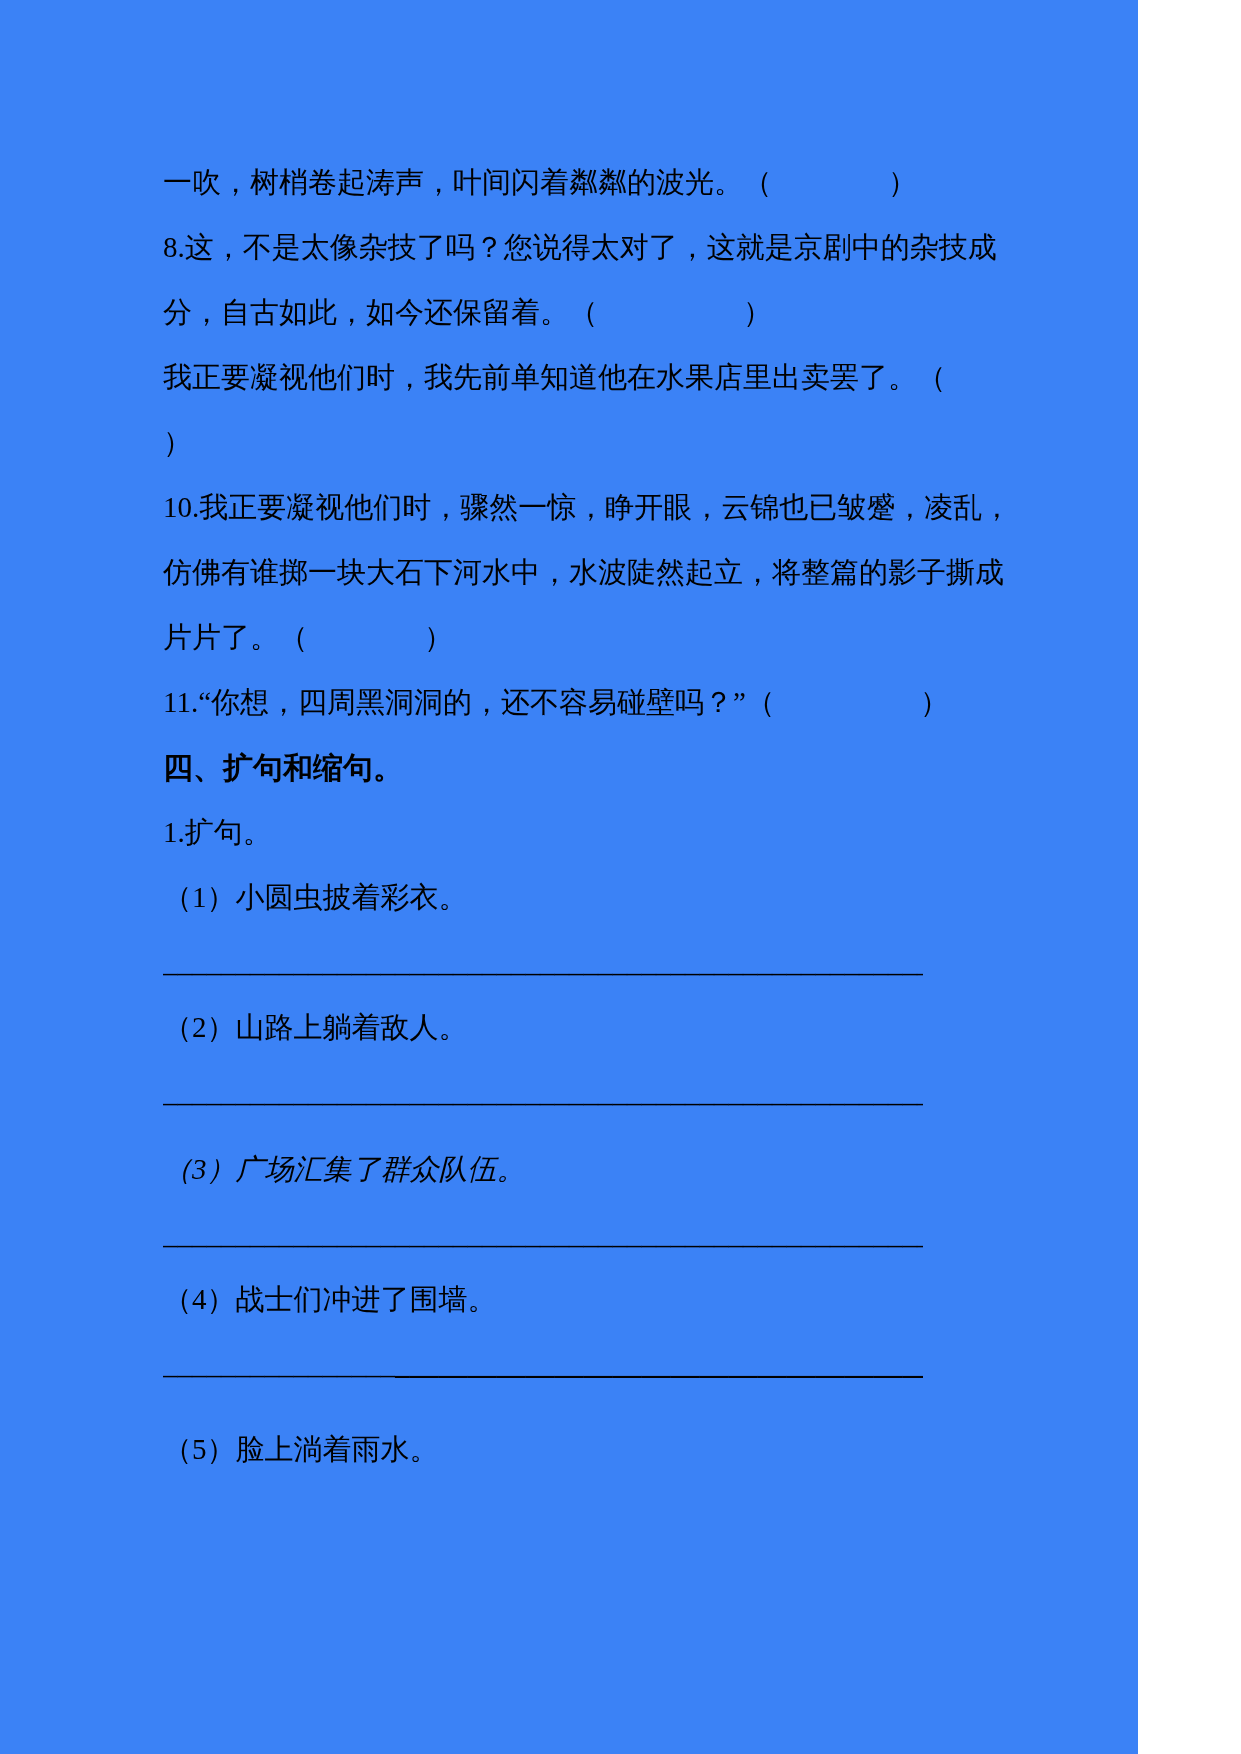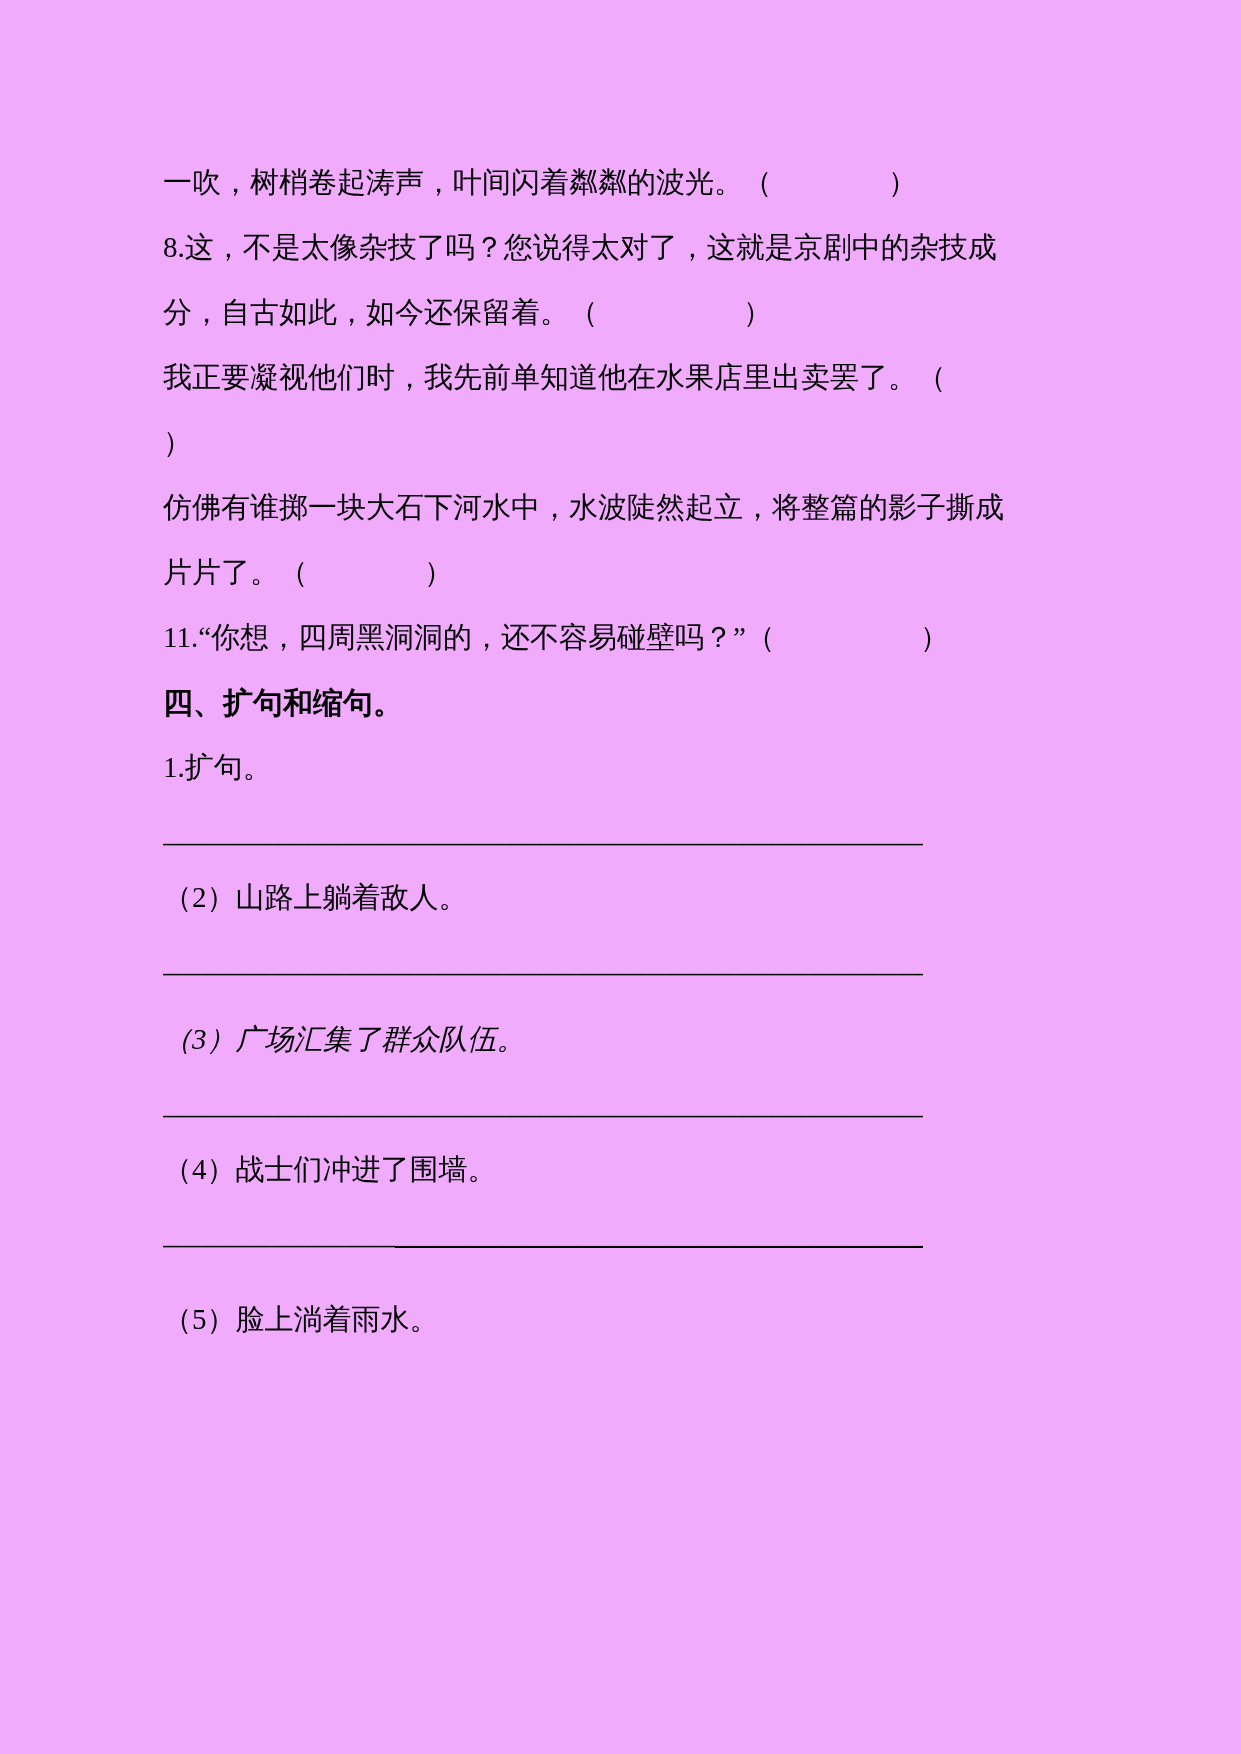--- a/index.html
+++ b/index.html
@@ -2,23 +2,23 @@
 <html><head>
 <meta charset="utf-8">
 <style>
   html, body {
     margin: 0;
     padding: 0;
     background: #ffffff;
   }
   .page {
     position: relative;
-    width: 1241px;
+    width: 1138px;
     height: 1754px;
-    background: #f0abfc;
+    background: #3b82f6;
     overflow: hidden;
   }
   .doc {
     position: absolute;
     top: 150px;
     left: 163px;
     width: 1010px;
     color: #000000;
     font-family: "Liberation Serif", "DejaVu Serif", serif;
     font-size: 29px;
@@ -50,28 +50,30 @@
 <body>
 
 <div class="page">
   <div class="doc">
 
     <div class="line">一吹，树梢卷起涛声，叶间闪着粼粼的波光。（　　　　）</div>
     <div class="line">8.这，不是太像杂技了吗？您说得太对了，这就是京剧中的杂技成</div>
     <div class="line">分，自古如此，如今还保留着。（　　　　　）</div>
     <div class="line">我正要凝视他们时，我先前单知道他在水果店里出卖罢了。（</div>
     <div class="line">）</div>
+    <div class="line">10.我正要凝视他们时，骤然一惊，睁开眼，云锦也已皱蹙，凌乱，</div>
     <div class="line">仿佛有谁掷一块大石下河水中，水波陡然起立，将整篇的影子撕成</div>
     <div class="line">片片了。（　　　　）</div>
     <div class="line">11.“你想，四周黑洞洞的，还不容易碰壁吗？”（　　　　　）</div>
 
     <div class="line heading">四、扩句和缩句。</div>
 
     <div class="line">1.扩句。</div>
 
+    <div class="line">（1）小圆虫披着彩衣。</div>
     <div class="line"><span class="u">____________________________________________________________</span></div>
 
     <div class="line">（2）山路上躺着敌人。</div>
     <div class="line"><span class="u">____________________________________________________________</span></div>
 
     <div class="line mt12">（3）广场汇集了群众队伍。</div>
     <div class="line"><span class="u">____________________________________________________________</span></div>
 
     <div class="line">（4）战士们冲进了围墙。</div>
     <div class="line"><span class="u u-thin">____________________</span><span class="u u-bold">_____________________________________________</span></div>

